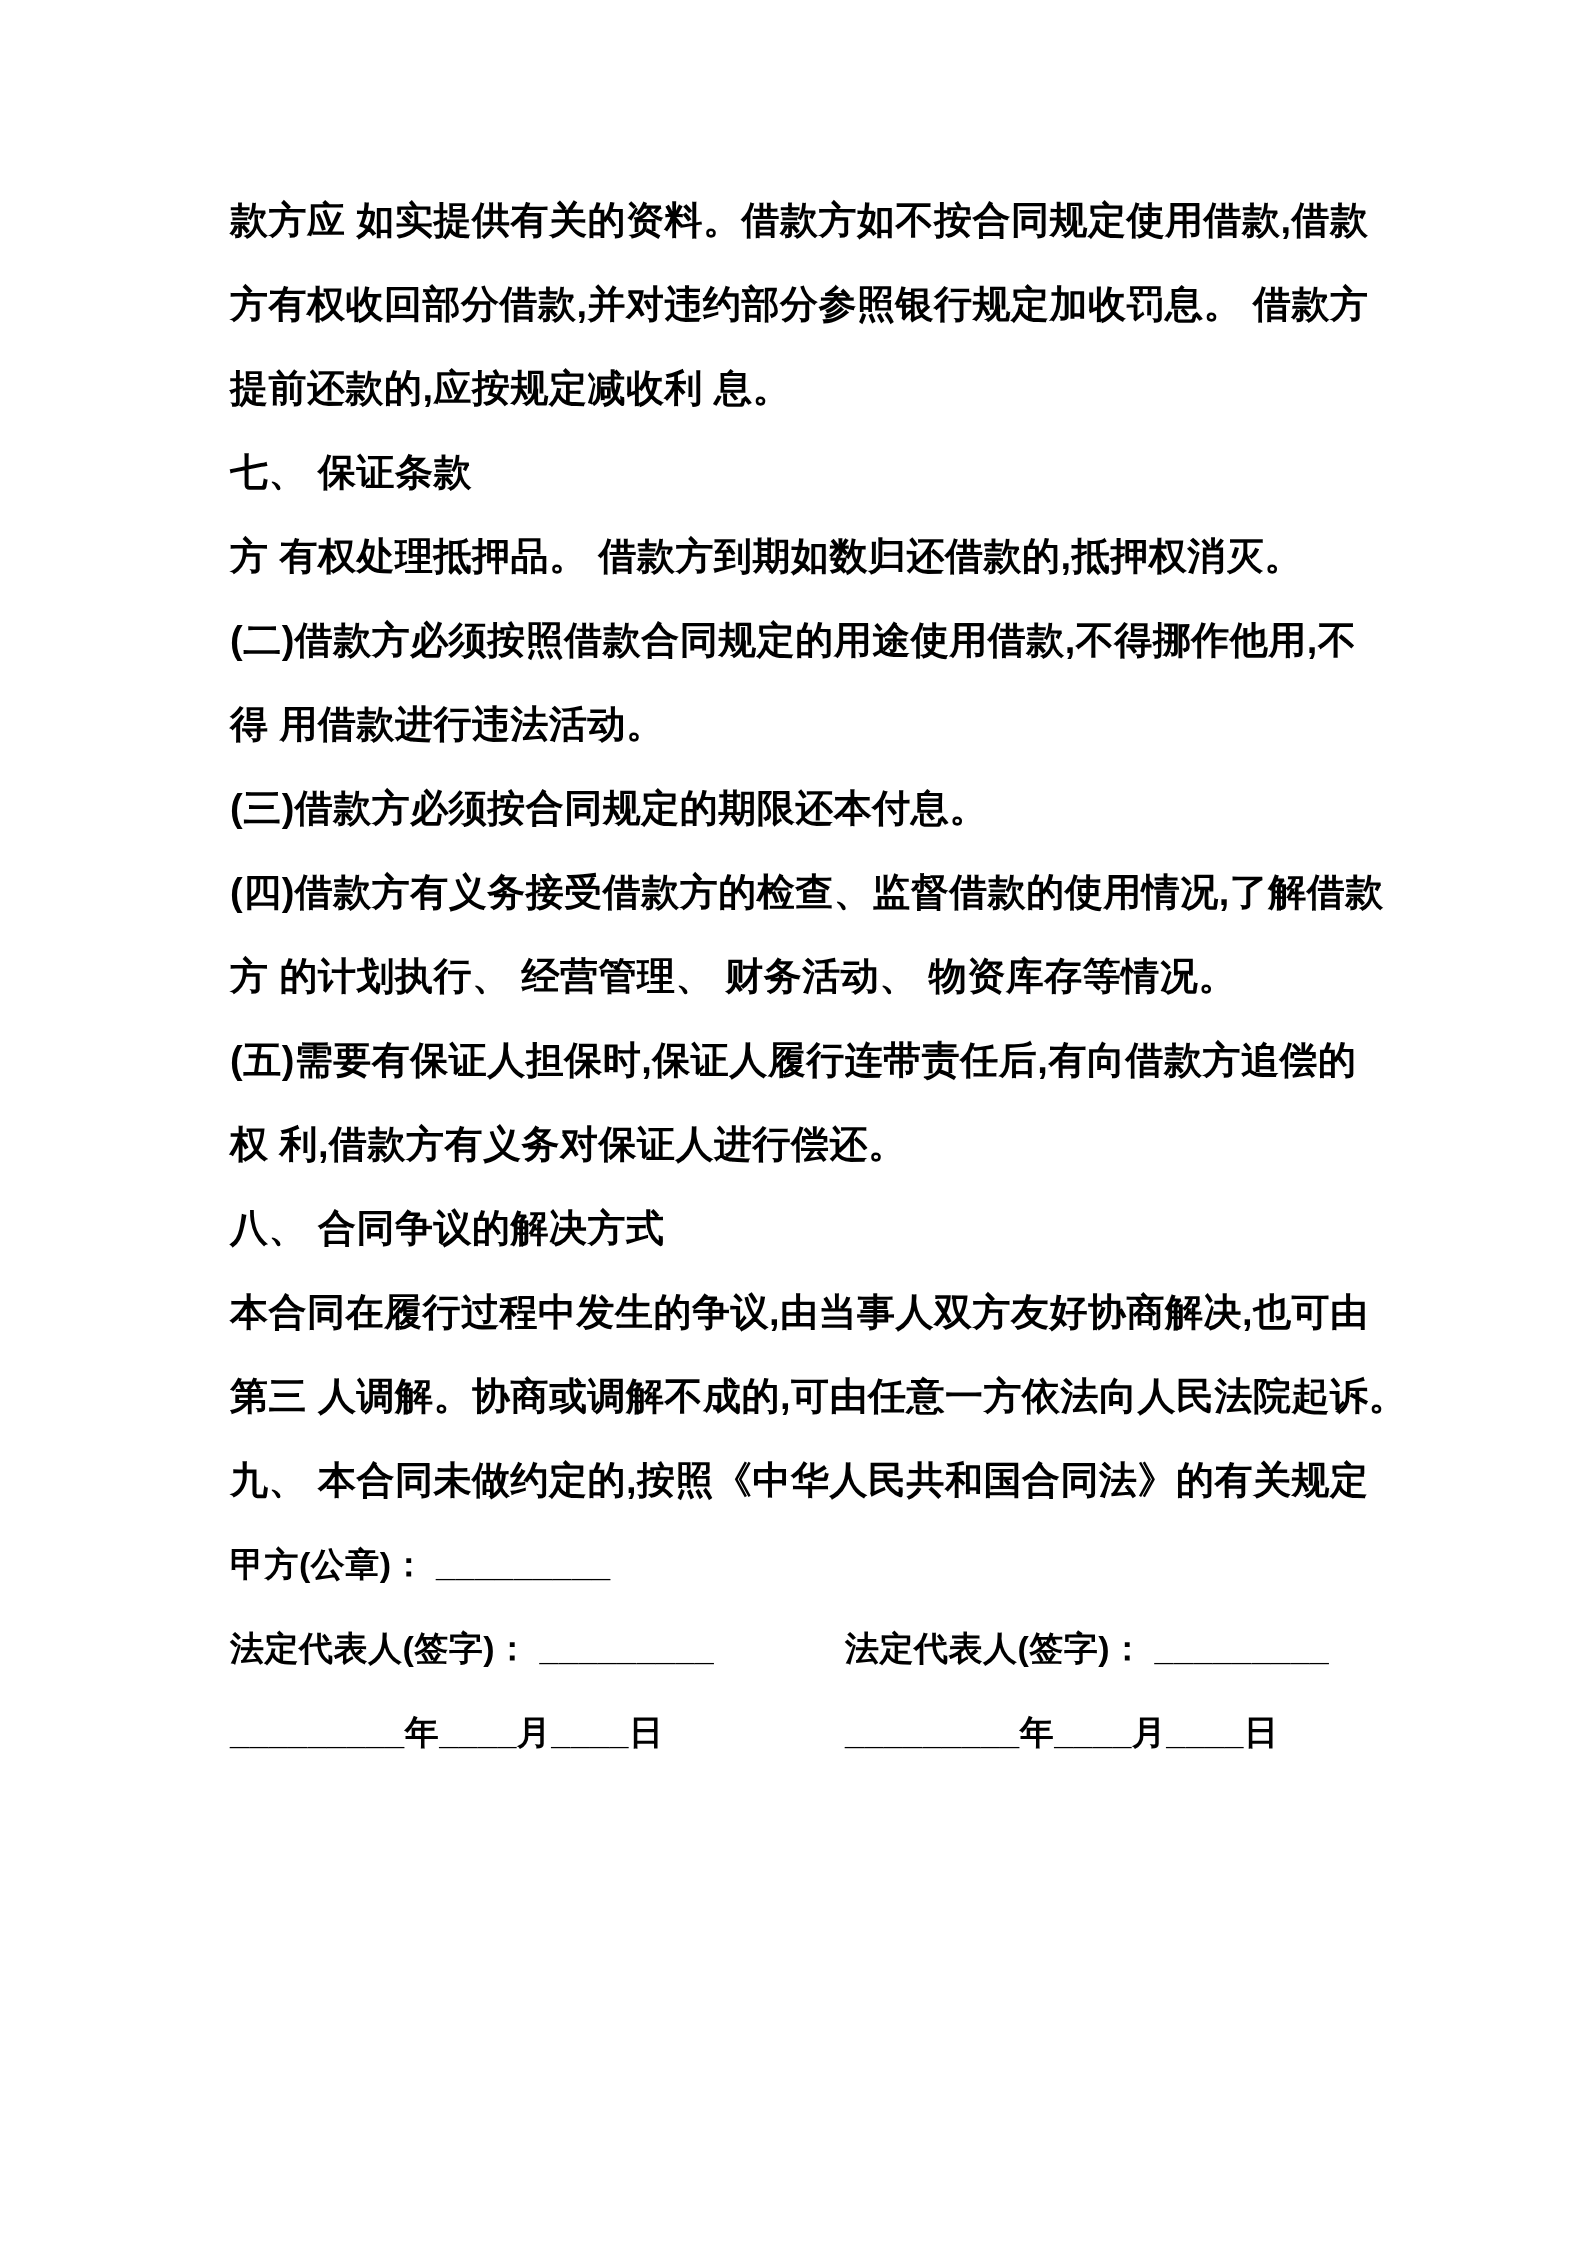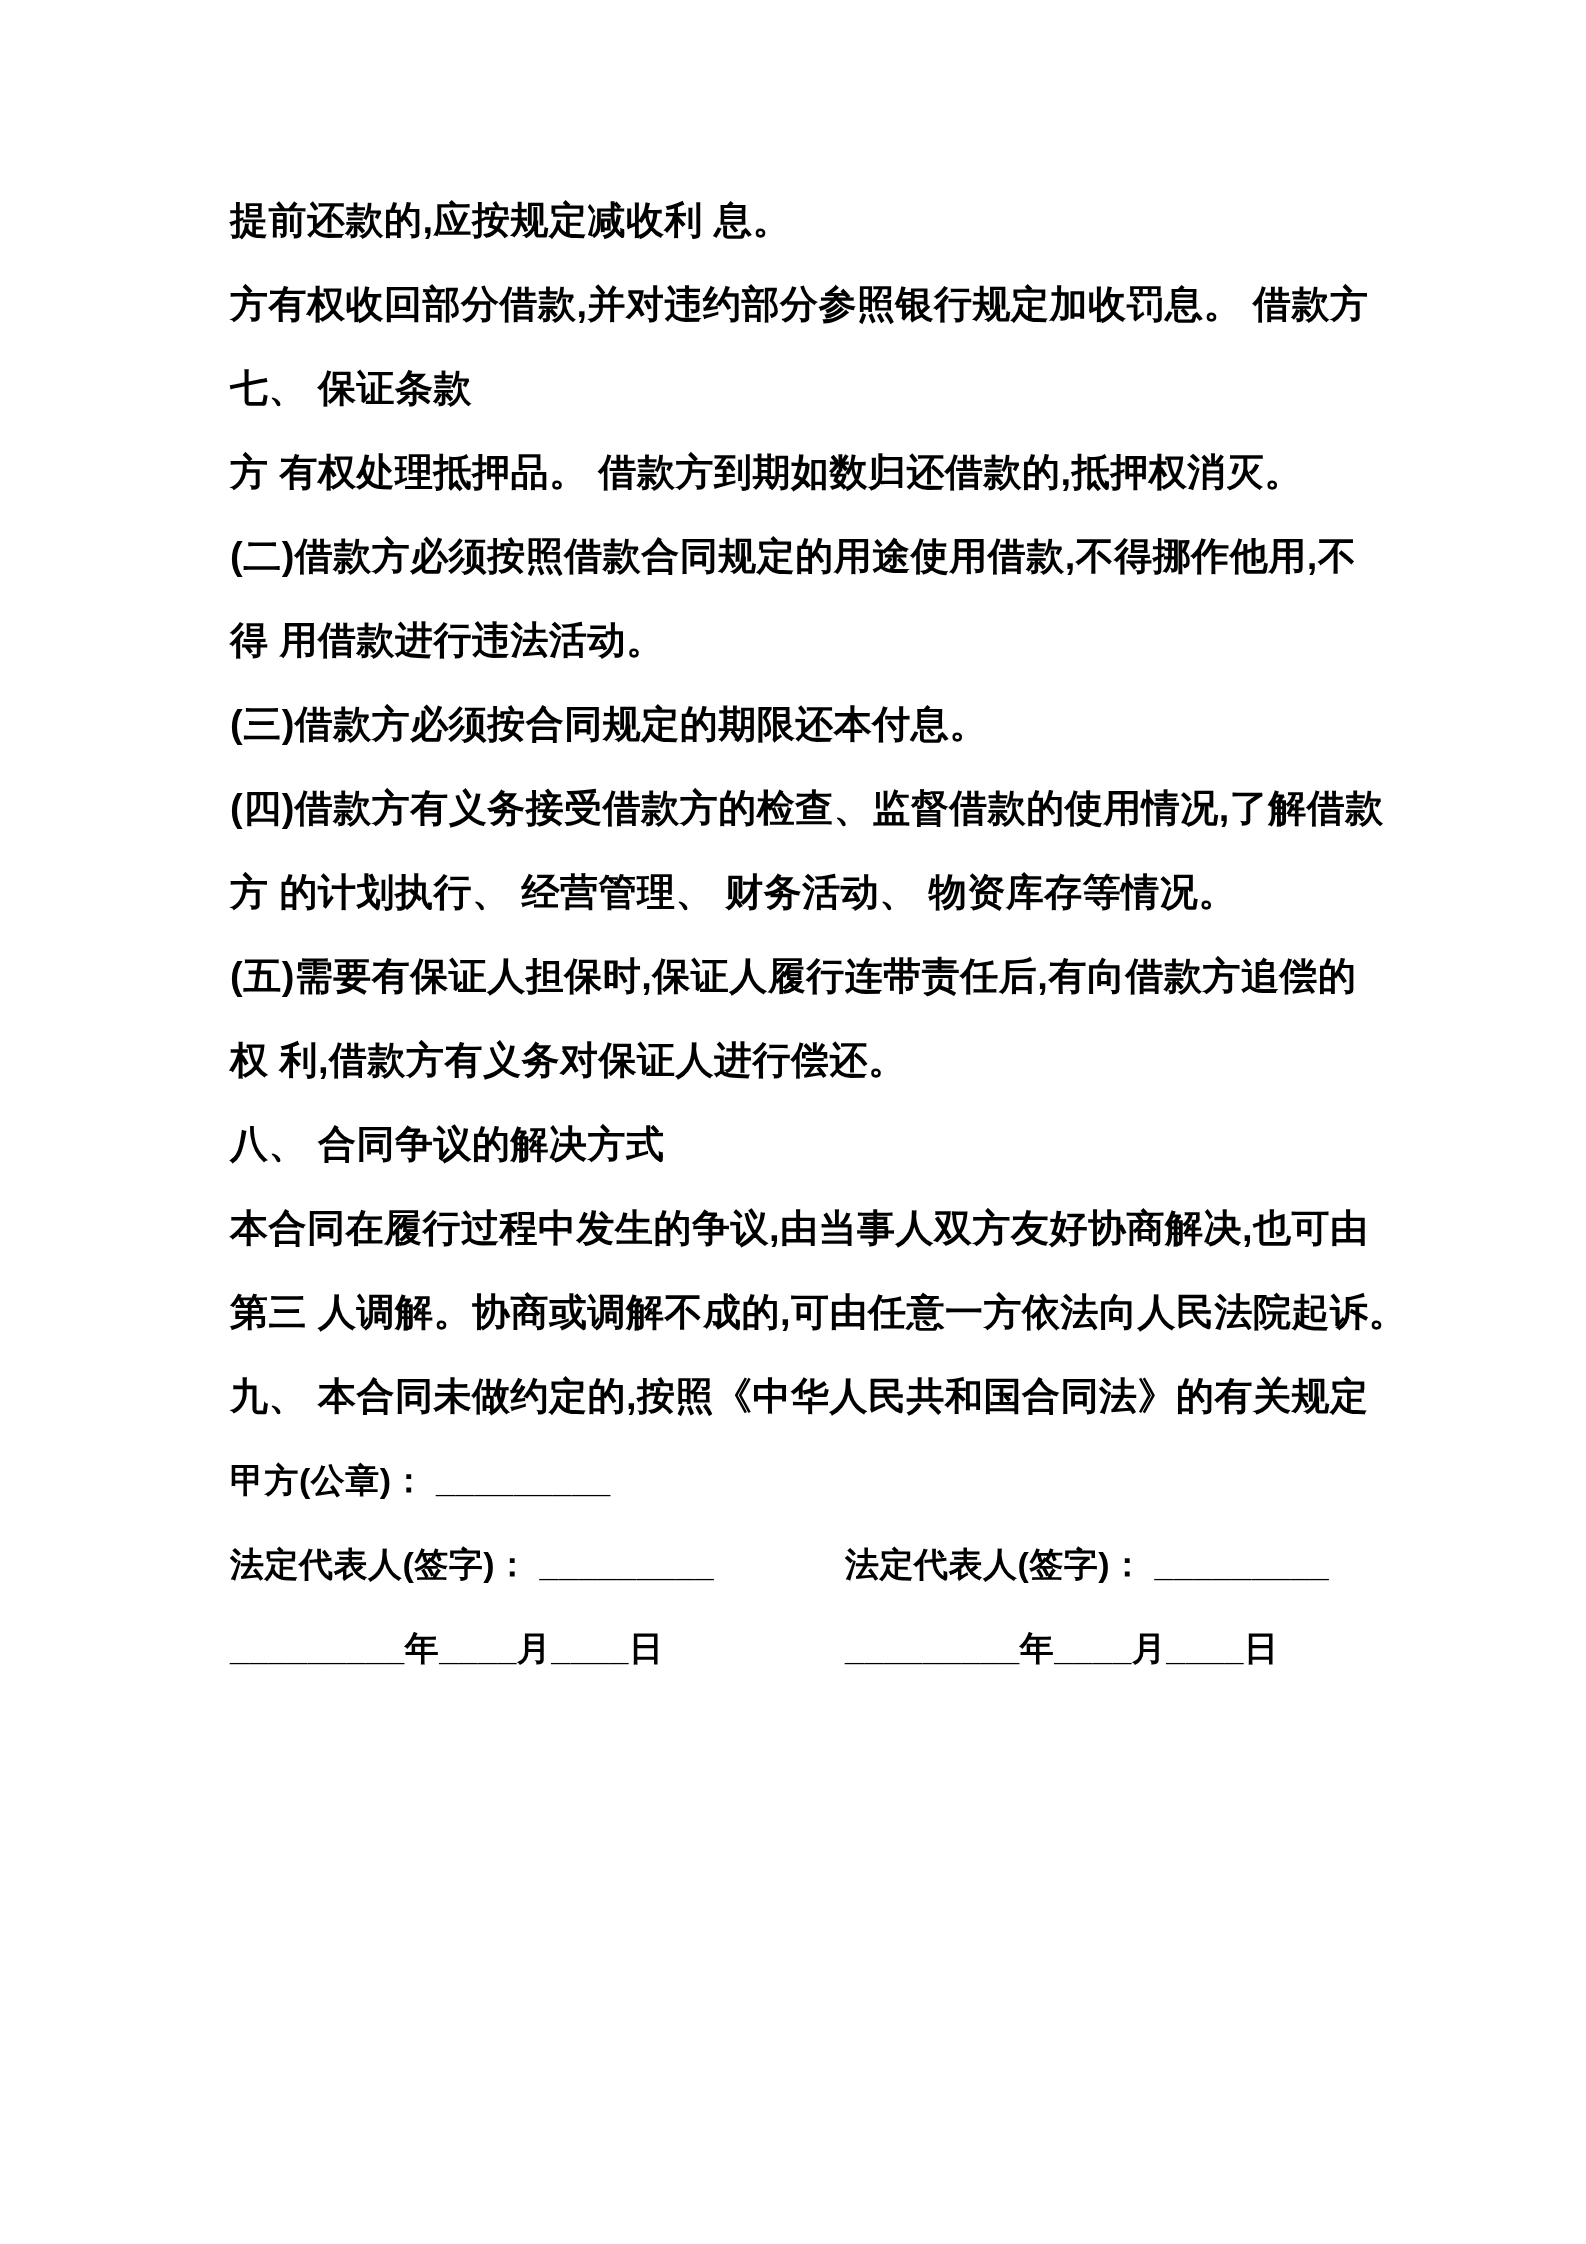--- a/index.html
+++ b/index.html
@@ -52,22 +52,23 @@
     left: 615px;
     top: 0;
   }
 </style>
 </head>
 <body>
 
 <div class="page">
   <div class="doc-body">
 
+    <div class="line">款方应 如实提供有关的资料。借款方如不按合同规定使用借款,借款</div>
+    <div class="line">方有权收回部分借款,并对违约部分参照银行规定加收罚息。 借款方</div>
     <div class="line">提前还款的,应按规定减收利 息。</div>
-    <div class="line">方有权收回部分借款,并对违约部分参照银行规定加收罚息。 借款方</div>
     <div class="line">七、 保证条款</div>
     <div class="line">方 有权处理抵押品。 借款方到期如数归还借款的,抵押权消灭。</div>
     <div class="line">(二)借款方必须按照借款合同规定的用途使用借款,不得挪作他用,不</div>
     <div class="line">得 用借款进行违法活动。</div>
     <div class="line">(三)借款方必须按合同规定的期限还本付息。</div>
     <div class="line">(四)借款方有义务接受借款方的检查、监督借款的使用情况,了解借款</div>
     <div class="line">方 的计划执行、 经营管理、 财务活动、 物资库存等情况。</div>
     <div class="line">(五)需要有保证人担保时,保证人履行连带责任后,有向借款方追偿的</div>
     <div class="line">权 利,借款方有义务对保证人进行偿还。</div>
     <div class="line">八、 合同争议的解决方式</div>

